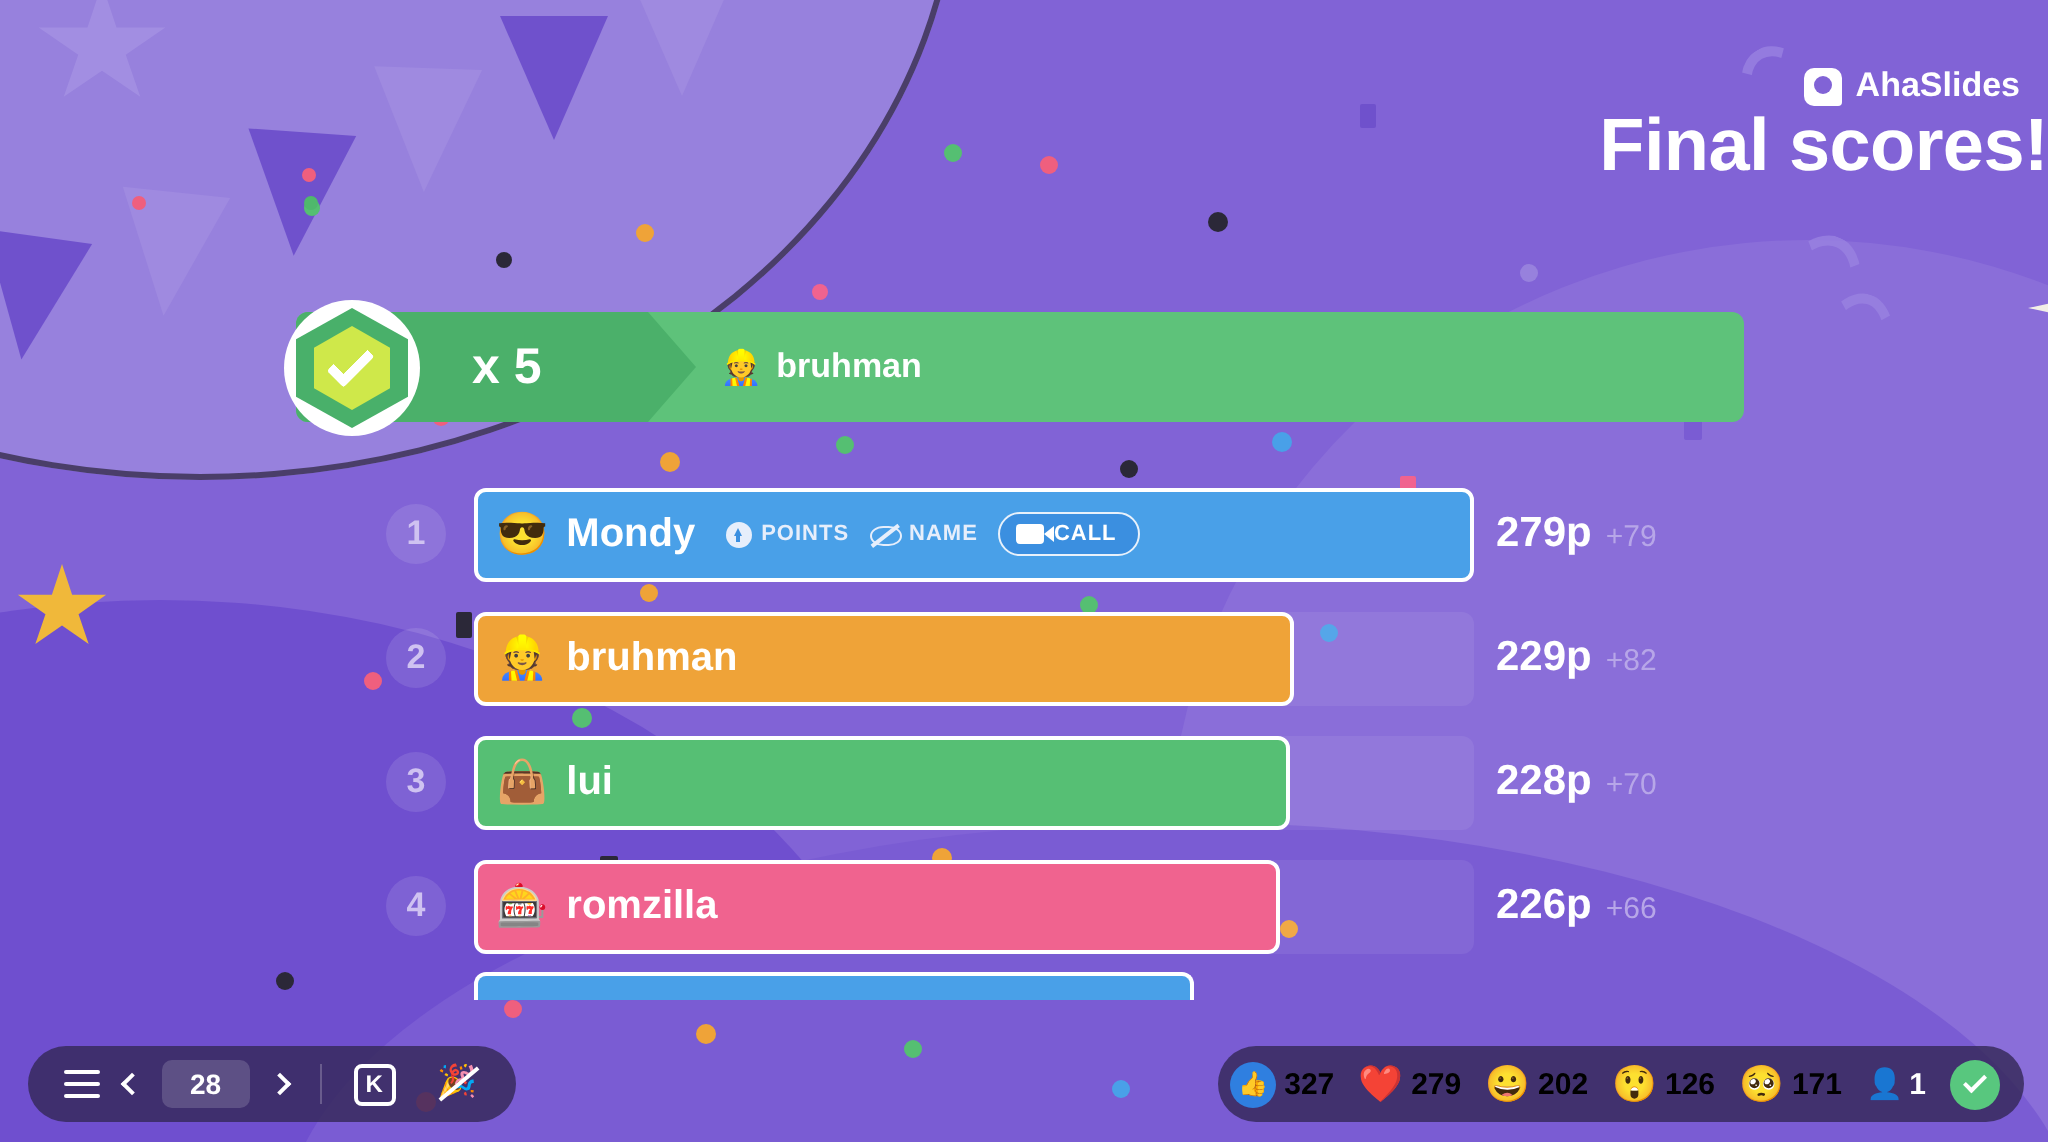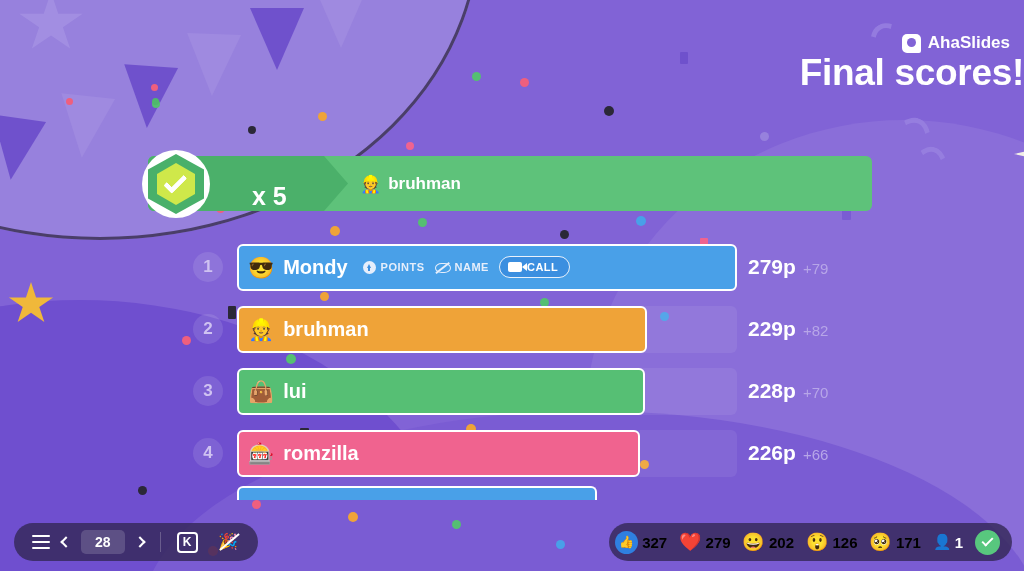--- a/index.html
+++ b/index.html
@@ -188,26 +188,25 @@
   }
   .streak-left {
     position: absolute;
     left: 0; top: 0; bottom: 0;
     width: 200px;
     background: #4bb06a;
     clip-path: polygon(0 0, 88% 0, 100% 50%, 88% 100%, 0 100%);
   }
   .streak-mult {
     position: absolute;
-    left: 104px; top: 50%;
+    left: 88px; top: 50%;
     transform: translateY(-50%);
     color: #fff;
     font-size: 25px;
     font-weight: bold;
-    margin-top: 12px;
   }
   .streak-msg {
     position: absolute;
     left: 212px; top: 50%;
     transform: translateY(-50%);
     color: #fff;
     font-size: 17px;
     display: flex;
     align-items: center;
     gap: 7px;

